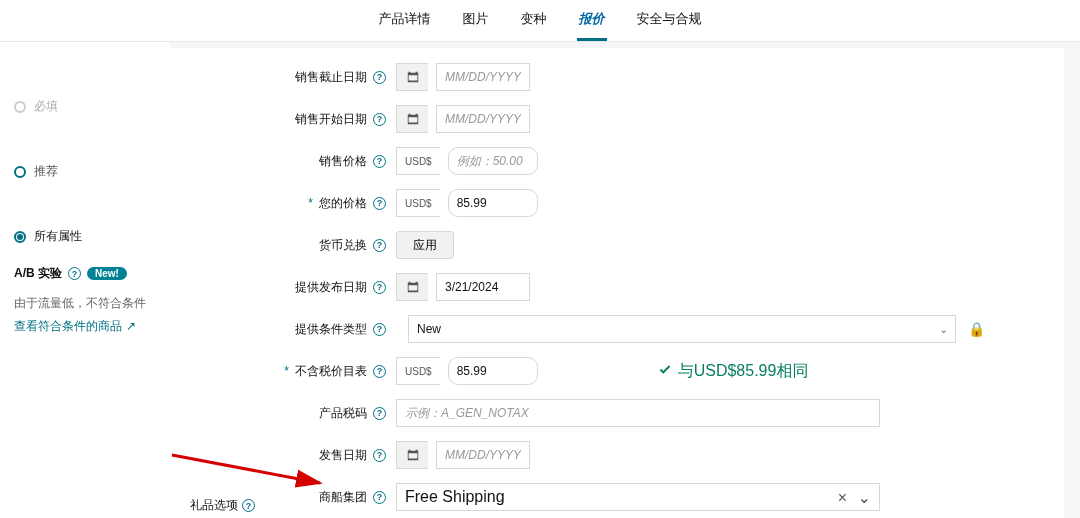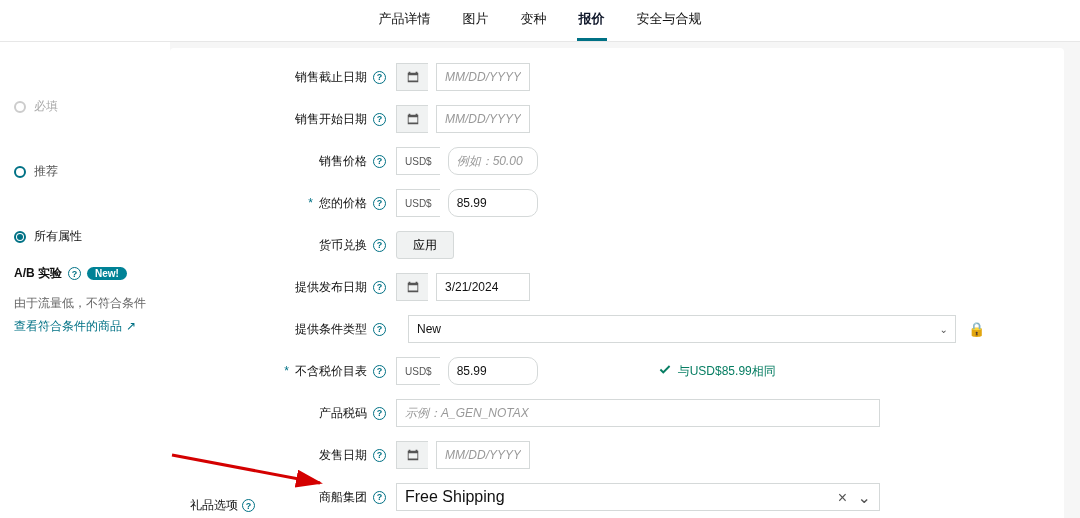--- a/index.html
+++ b/index.html
@@ -1,20 +1,20 @@
 <!DOCTYPE html>
 <html><head>
 <meta charset="utf-8">
 <style>
 * { box-sizing: border-box; margin: 0; padding: 0; }
 body { font-family: "Amazon Ember", Arial, sans-serif; font-size: 12px; color: #111; background: #fff; width: 1080px; height: 518px; overflow: hidden; position: relative; }
 
 .tabs { display: flex; justify-content: center; gap: 28px; padding: 10px 0 0; border-bottom: 1px solid #e7e7e7; }
 .tab { padding: 0 2px 10px; font-size: 13px; color: #111; cursor: pointer; border-bottom: 3px solid transparent; }
-.tab.active { color: #0f172a; border-bottom-color: #007185; font-weight: 700; }
+.tab.active { color: #0369a1; border-bottom-color: #007185; font-weight: 700; font-style: italic; }
 
 .layout { display: flex; }
 .sidebar { width: 170px; padding: 8px 14px; font-size: 12px; }
 .radio-row { display: flex; align-items: center; gap: 8px; margin-bottom: 6px; color: #555; cursor: pointer; margin-top: 48px; }
 .radio-row.muted { color: #aaa; }
 .radio-row.sel { color: #111; }
 .radio { width: 12px; height: 12px; border-radius: 50%; border: 2px solid #007185; display: inline-flex; align-items: center; justify-content: center; background: #fff; }
 .radio.muted { border-color: #ccc; }
 .radio.sel::after { content: ""; width: 6px; height: 6px; background: #007185; border-radius: 50%; }
 
@@ -36,21 +36,21 @@
 .input.date { width: 94px; }
 .input.price { width: 90px; border-radius: 10px; }
 .prefix { height: 28px; border: 1px solid #d5d9d9; border-right: none; background: #fff; padding: 0 8px; font-size: 10px; color: #555; display: inline-flex; align-items: center; }
 .cal-btn { width: 32px; height: 28px; border: 1px solid #d5d9d9; border-right: none; background: #f0f2f2; display: inline-flex; align-items: center; justify-content: center; cursor: pointer; }
 .cal-btn svg { width: 14px; height: 14px; fill: #555; }
 .btn { height: 28px; padding: 0 16px; border: 1px solid #d5d9d9; background: #f0f2f2; font-size: 12px; cursor: pointer; border-radius: 3px; }
 .select-wide { flex: 1; position: relative; padding-left: 12px; }
 .select-wide .select { width: 100%; padding-right: 24px; }
 .chev { position: absolute; right: 8px; top: 50%; transform: translateY(-50%); font-size: 10px; color: #555; pointer-events: none; }
 .lock { color: #555; margin-left: 12px; font-size: 14px; }
-.check-row { display: flex; align-items: center; gap: 6px; color: #067D62; font-size: 12px; margin-left: 120px; }
+.check-row { display: flex; align-items: center; gap: 6px; color: #067D62; font-size: 16px; margin-left: 120px; }
 .check-row svg { width: 14px; height: 14px; fill: #067D62; }
 .input.full { width: 484px; }
 .multisel { width: 484px; height: 28px; border: 1px solid #d5d9d9; display: flex; align-items: center; padding: 0 8px; font-size: 16px; justify-content: space-between; }
 .multisel .x { color: #555; cursor: pointer; padding: 0 6px; }
 
 .arrow { position: absolute; left: 170px; top: 445px; width: 160px; height: 50px; pointer-events: none; }
 
 .footer-label { position: absolute; left: 190px; bottom: 4px; font-size: 12px; color: #111; display: flex; align-items: center; gap: 4px; }
 </style>
 </head>

